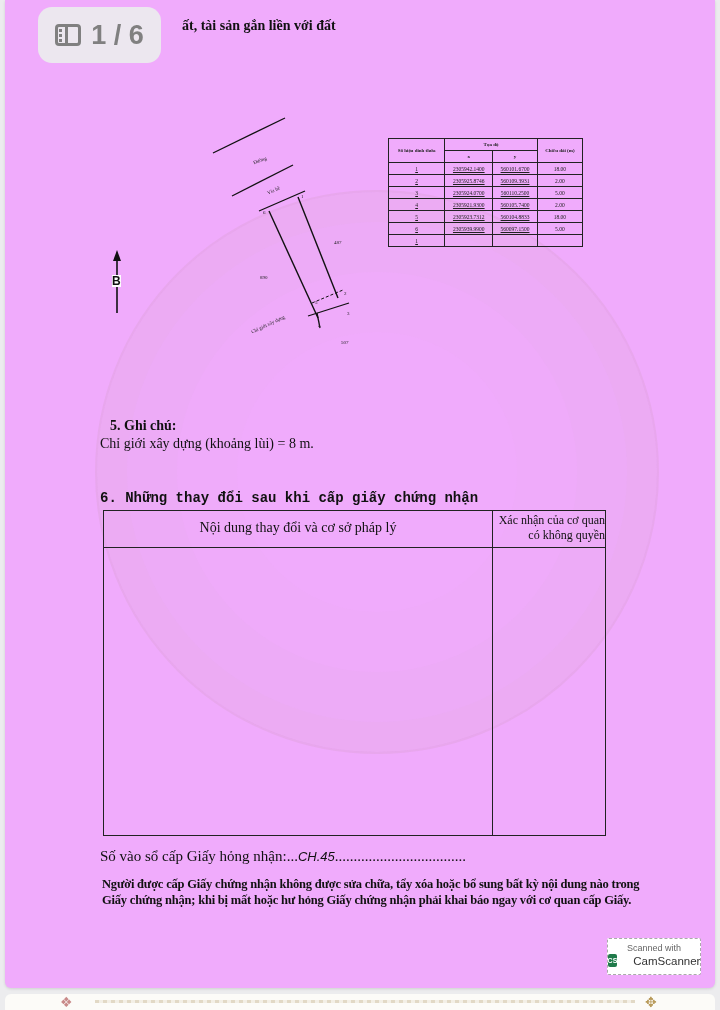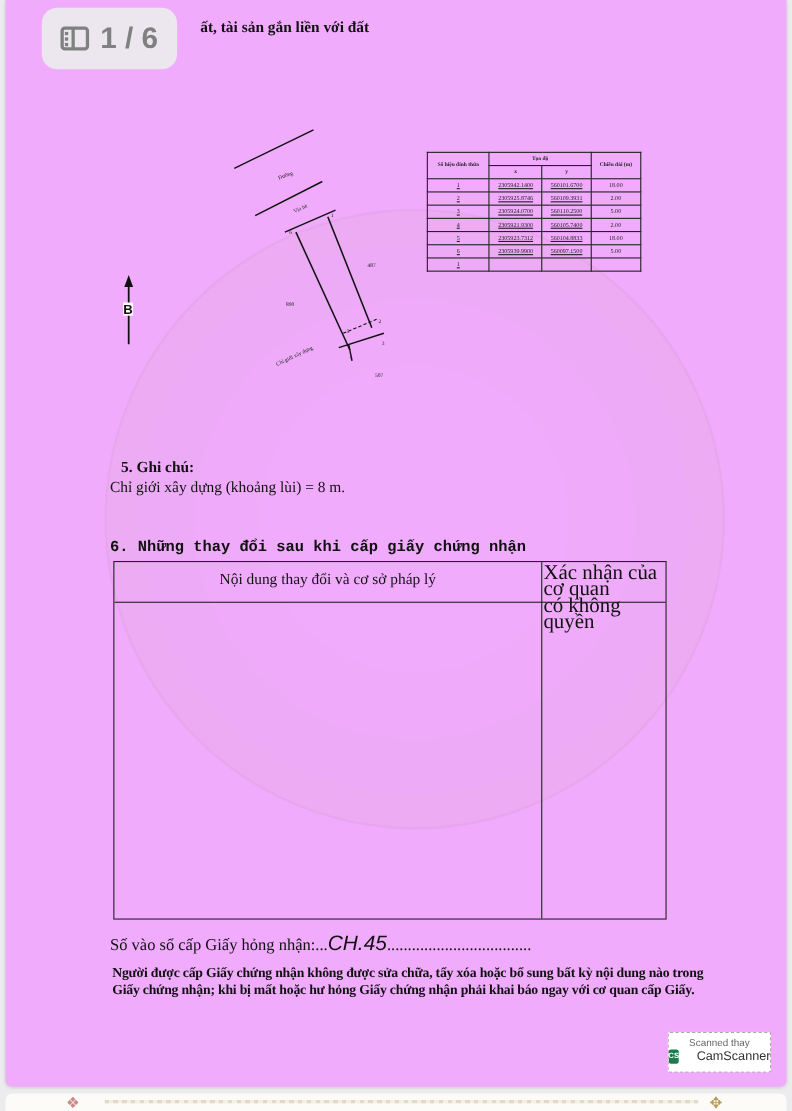--- a/index.html
+++ b/index.html
@@ -85,24 +85,24 @@
   .note-body { position:absolute; left: 95px; top: 436px; font-size: 14px; color:#111; }
 
   .changes-title { position:absolute; left: 95px; top: 490px; font-weight: bold; font-size: 14px; color:#111;font-family:Liberation Mono, monospace; }
   .changes-table {
     position: absolute; left: 98px; top: 510px; width: 503px; height: 326px;
     border: 1.8px solid #222; box-sizing: border-box;
   }
   .changes-table .vline { position:absolute; left: 388px; top: 0; bottom: 0; border-left: 1.8px solid #222; }
   .changes-table .hline { position:absolute; left: 0; right: 0; top: 36px; border-top: 1.8px solid #222; }
   .changes-table .h1 { position:absolute; left: 0; width: 388px; top: 9px; text-align:center; font-size: 14px; color:#111; }
-  .changes-table .h2 { position:absolute; left: 390px; right: 0; top: 2px; text-align:left; font-size: 19px; line-height: 15px; color:#111; }
+  .changes-table .h2 { position:absolute; left: 390px; right: 0; top: 2px; text-align:right; font-size: 12px; line-height: 15px; color:#111; }
 
   .registry { position:absolute; left: 95px; top: 848px; font-size: 15px; color:#111; }
-  .registry .hand { font-family: "Liberation Sans", sans-serif; font-style: italic; font-size: 19px; }
+  .registry .hand { font-family: "Liberation Sans", sans-serif; font-style: italic; font-size: 13px; }
   .warning { position:absolute; left: 97px; top: 876px; width: 560px; font-size: 12.5px; line-height: 16px; color:#111; font-weight: bold; letter-spacing: -0.2px; }
 
   .camscanner {
     position: absolute; left: 602px; top: 938px; width: 94px; height: 37px;
     border: 1px dashed #aaa; border-radius: 2px; box-sizing: border-box;
     font-family: "Liberation Sans", sans-serif; text-align: center; background:#fff;
   }
   .camscanner .sw { font-size: 9px; color: #666; margin-top: 4px; }
   .camscanner .brand { display:flex; align-items:center; justify-content:center; gap: 16px; font-size: 11.5px; color:#333; margin-top: 1px; }
   .camscanner .cs-icon { width: 13px; height: 13px; background: #1f7a4a; color:#fff; font-size: 7px; font-weight: bold; border-radius: 2px; line-height: 13px; }
@@ -214,21 +214,21 @@
     </div>
   </div>
 
   <div class="registry">
     <span>Số vào sổ cấp Giấy hỏng nhận:...</span><span class="hand">CH.45</span><span>...................................</span>
   </div>
 
   <div class="warning">Người được cấp Giấy chứng nhận không được sửa chữa, tẩy xóa hoặc bổ sung bất kỳ nội dung nào trong Giấy chứng nhận; khi bị mất hoặc hư hỏng Giấy chứng nhận phải khai báo ngay với cơ quan cấp Giấy.</div>
 
   <div class="camscanner">
-    <div class="sw">Scanned thay</div>
+    <div class="sw">Scanned with</div>
     <div class="brand">
       <span class="cs-icon">CS</span>
       <span>CamScanner</span>
     </div>
   </div>
 </div>
 
 <div class="page-indicator">
   <span class="thumbs-icon"></span>
   <span>1 / 6</span>

